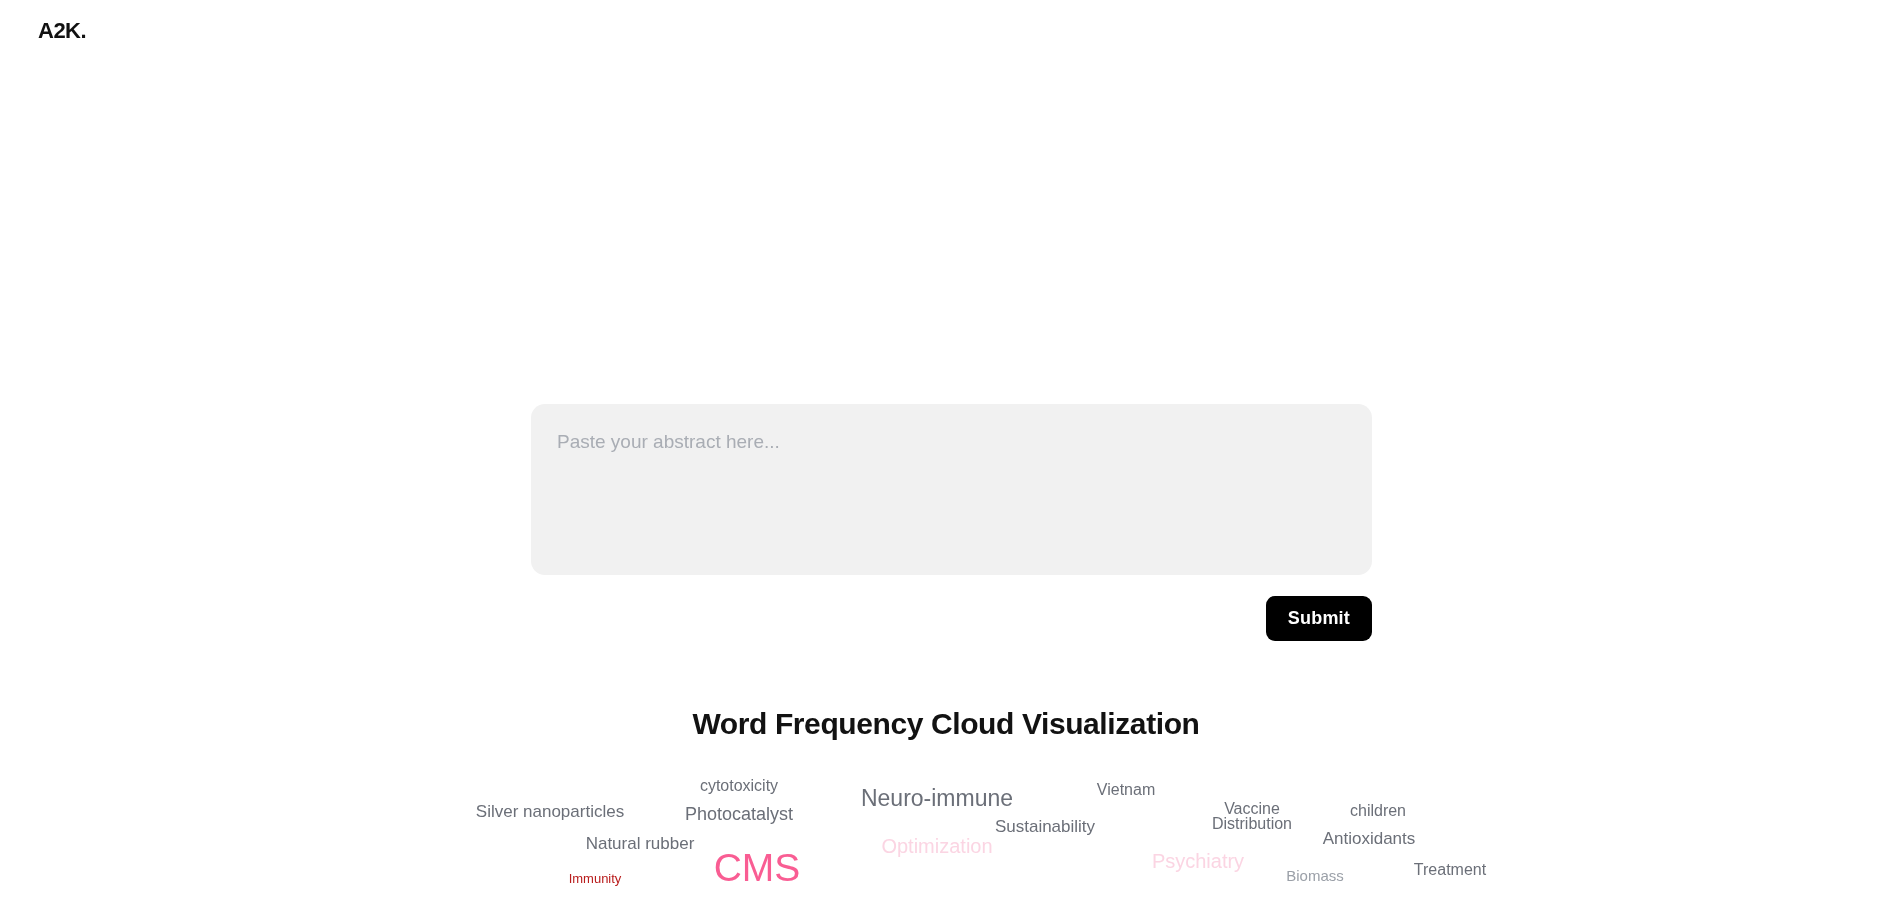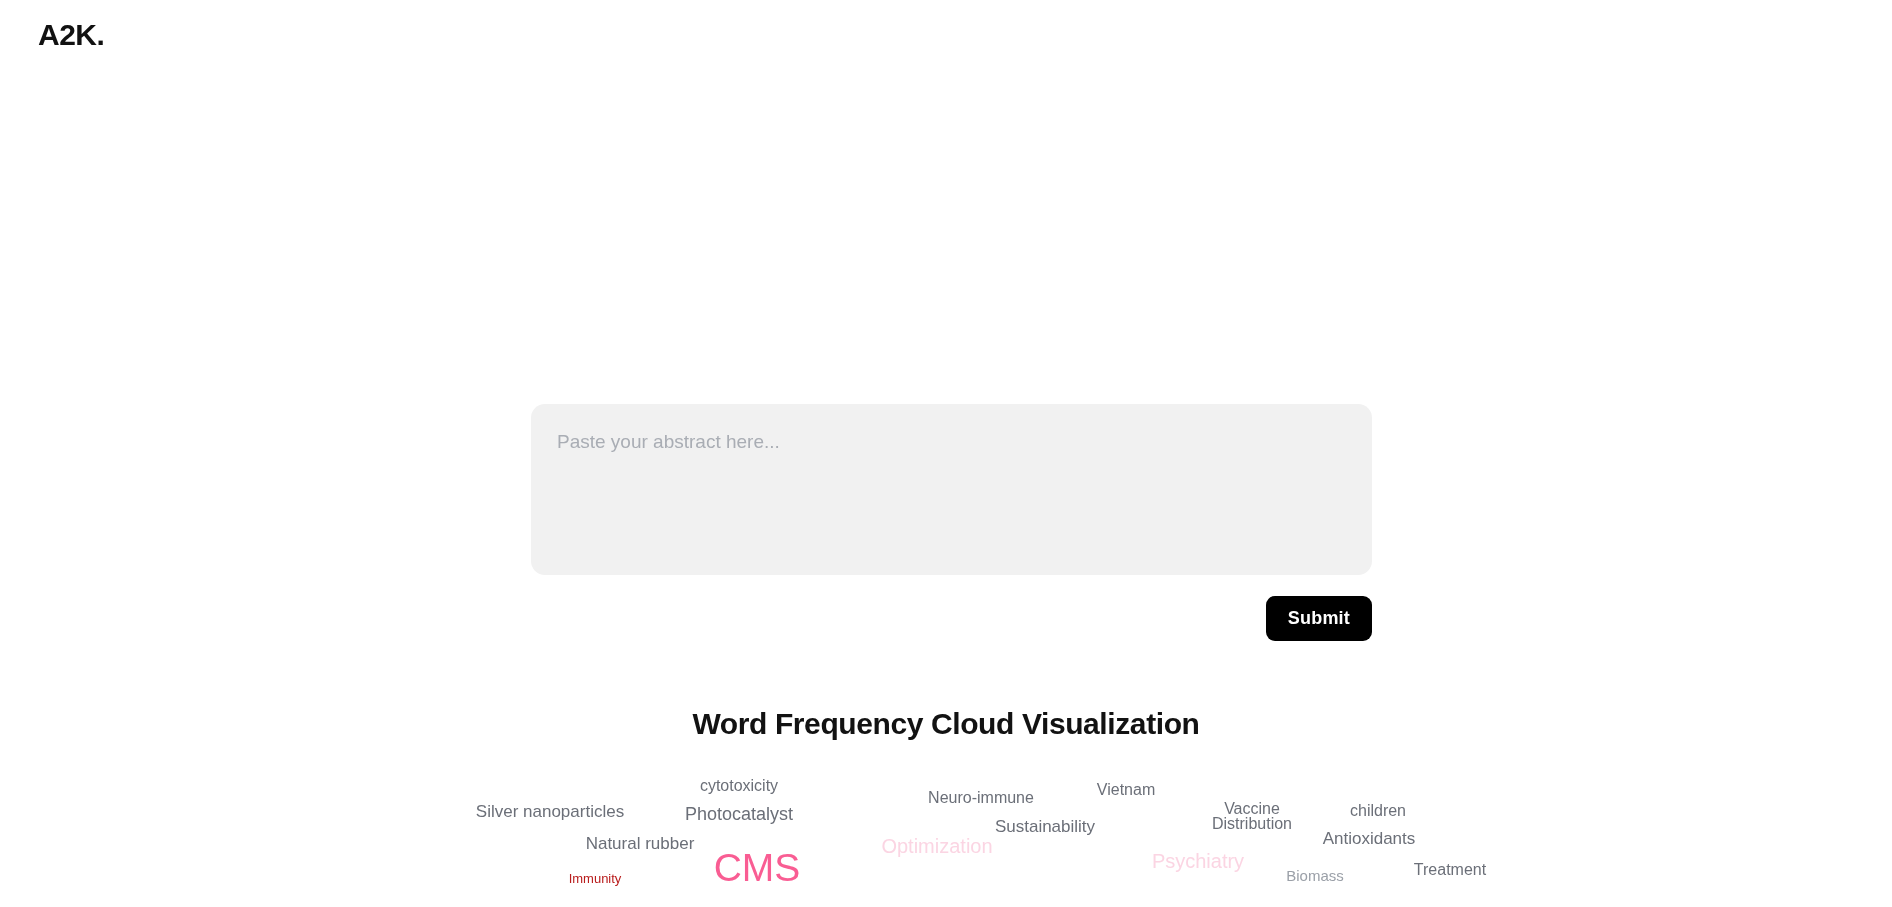--- a/index.html
+++ b/index.html
@@ -18,21 +18,21 @@
     height: 907px;
     background: #ffffff;
   }
 
   
   .brand {
     position: absolute;
     left: 38px;
     top: 20px;
     font-family: "Liberation Sans", sans-serif;
-    font-size: 30px;
+    font-size: 22px;
     font-weight: 700;
     letter-spacing: -0.5px;
     color: #111111;
     line-height: 1;
   }
 
   
   .hero {
     position: absolute;
     left: 0;
@@ -183,21 +183,21 @@
     </div>
   </div>
 
   <div class="cloud-section">
     <h2 class="cloud-heading">Word Frequency Cloud Visualization</h2>
 
     <div class="cloud-canvas" id="cloud-canvas">
         <span class="cloud-word" style="left: 6%; top: 22%; font-size: 17px; color: rgb(107, 111, 120);">Silver nanoparticles</span>
         <span class="cloud-word" style="left: 27%; top: 6%; font-size: 16px; color: rgb(107, 111, 120);">cytotoxicity</span>
         <span class="cloud-word" style="left: 27%; top: 24%; font-size: 18px; color: rgb(107, 111, 120);">Photocatalyst</span>
-        <span class="cloud-word" style="left: 49%; top: 14%; font-size: 16px; color: rgb(107, 111, 120); margin-left: 44px;">Neuro-immune</span>
+        <span class="cloud-word" style="left: 49%; top: 14%; font-size: 23px; color: rgb(107, 111, 120);">Neuro-immune</span>
         <span class="cloud-word" style="left: 70%; top: 9%; font-size: 16px; color: rgb(107, 111, 120);">Vietnam</span>
         <span class="cloud-word" style="left: 84%; top: 8%; font-size: 16px; color: rgb(107, 111, 120); margin-top: 20px;">Vaccine</span>
         <span class="cloud-word" style="left: 61%; top: 31%; font-size: 17px; color: rgb(107, 111, 120);">Sustainability</span>
         <span class="cloud-word" style="left: 84%; top: 30%; font-size: 16px; color: rgb(107, 111, 120);">Distribution</span>
         <span class="cloud-word" style="left: 98%; top: 22%; font-size: 16px; color: rgb(107, 111, 120); text-align: right;">children</span>
         <span class="cloud-word" style="left: 16%; top: 42%; font-size: 17px; color: rgb(107, 111, 120);">Natural rubber</span>
         <span class="cloud-word" style="left: 97%; top: 39%; font-size: 17px; color: rgb(107, 111, 120);">Antioxidants</span>
         <span class="cloud-word" style="left: 106%; top: 59%; font-size: 16px; color: rgb(107, 111, 120);">Treatment</span>
         <span class="cloud-word" style="left: 91%; top: 62%; font-size: 15px; color: rgb(155, 160, 168);">Biomass</span>
         <span class="cloud-word" style="left: 29%; top: 57%; font-size: 39px; color: rgb(249, 93, 147);">CMS</span>

